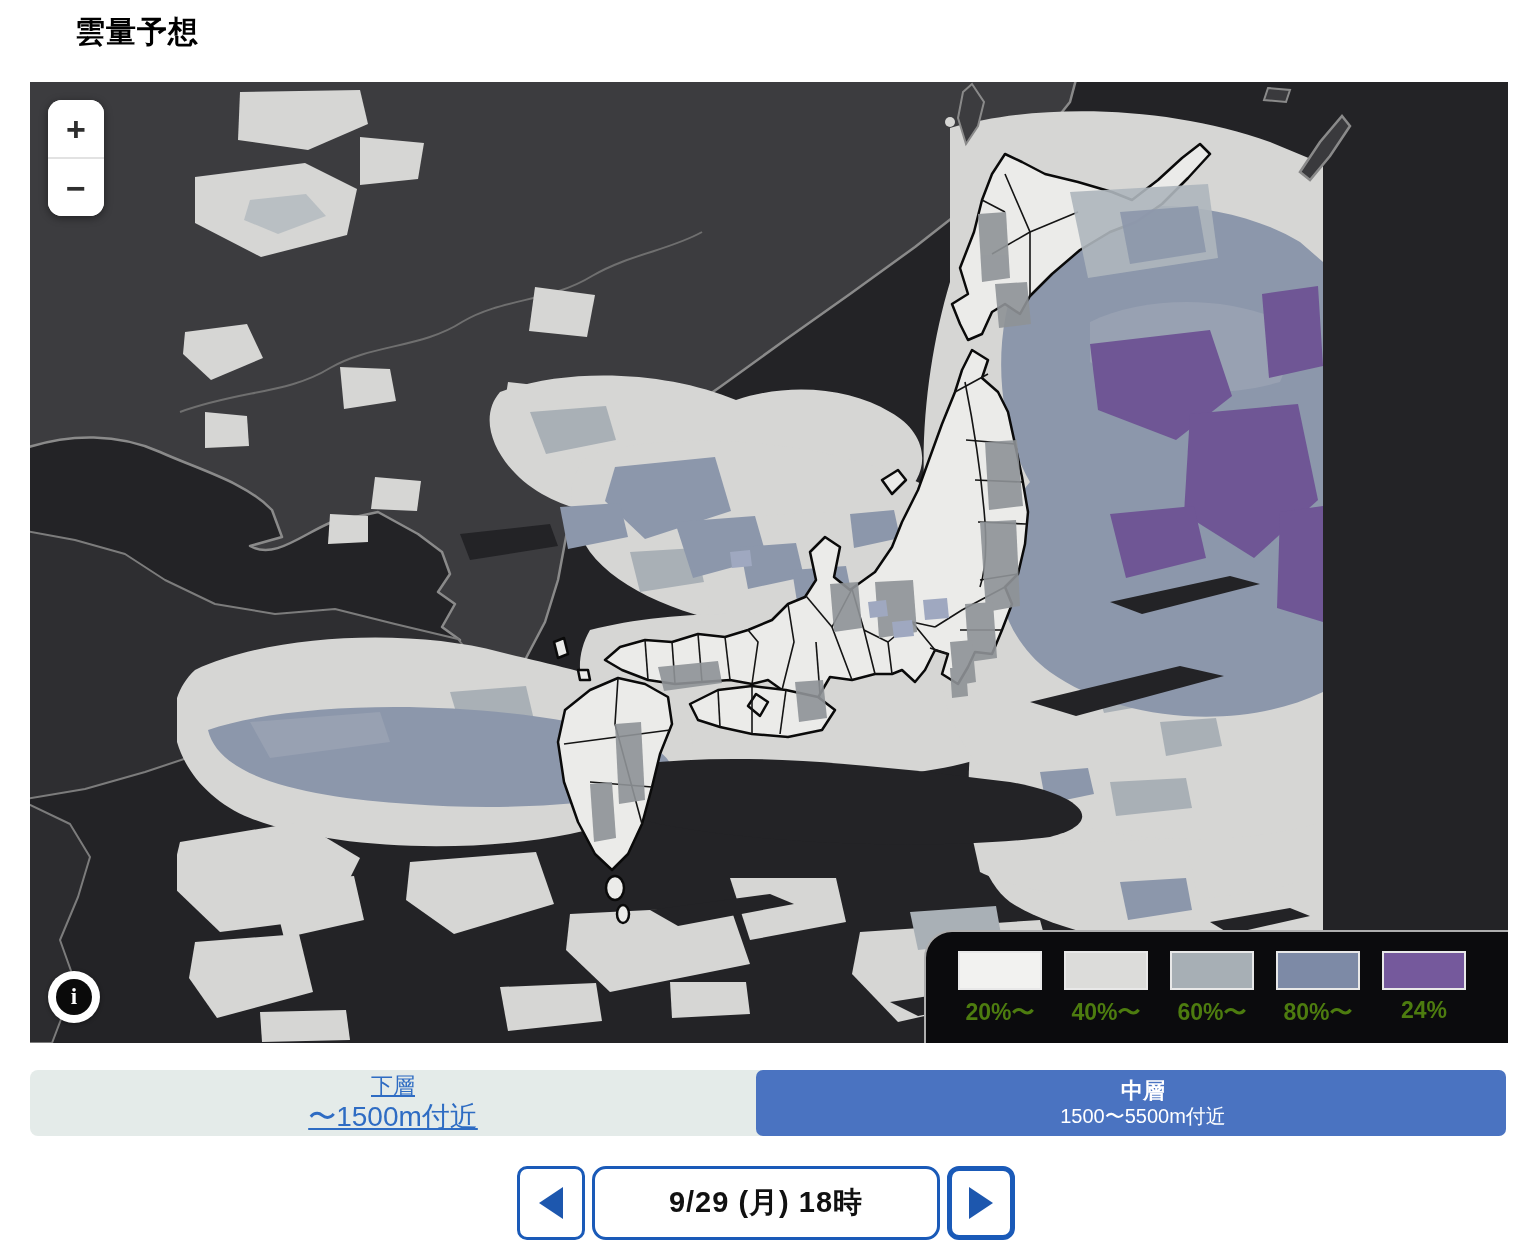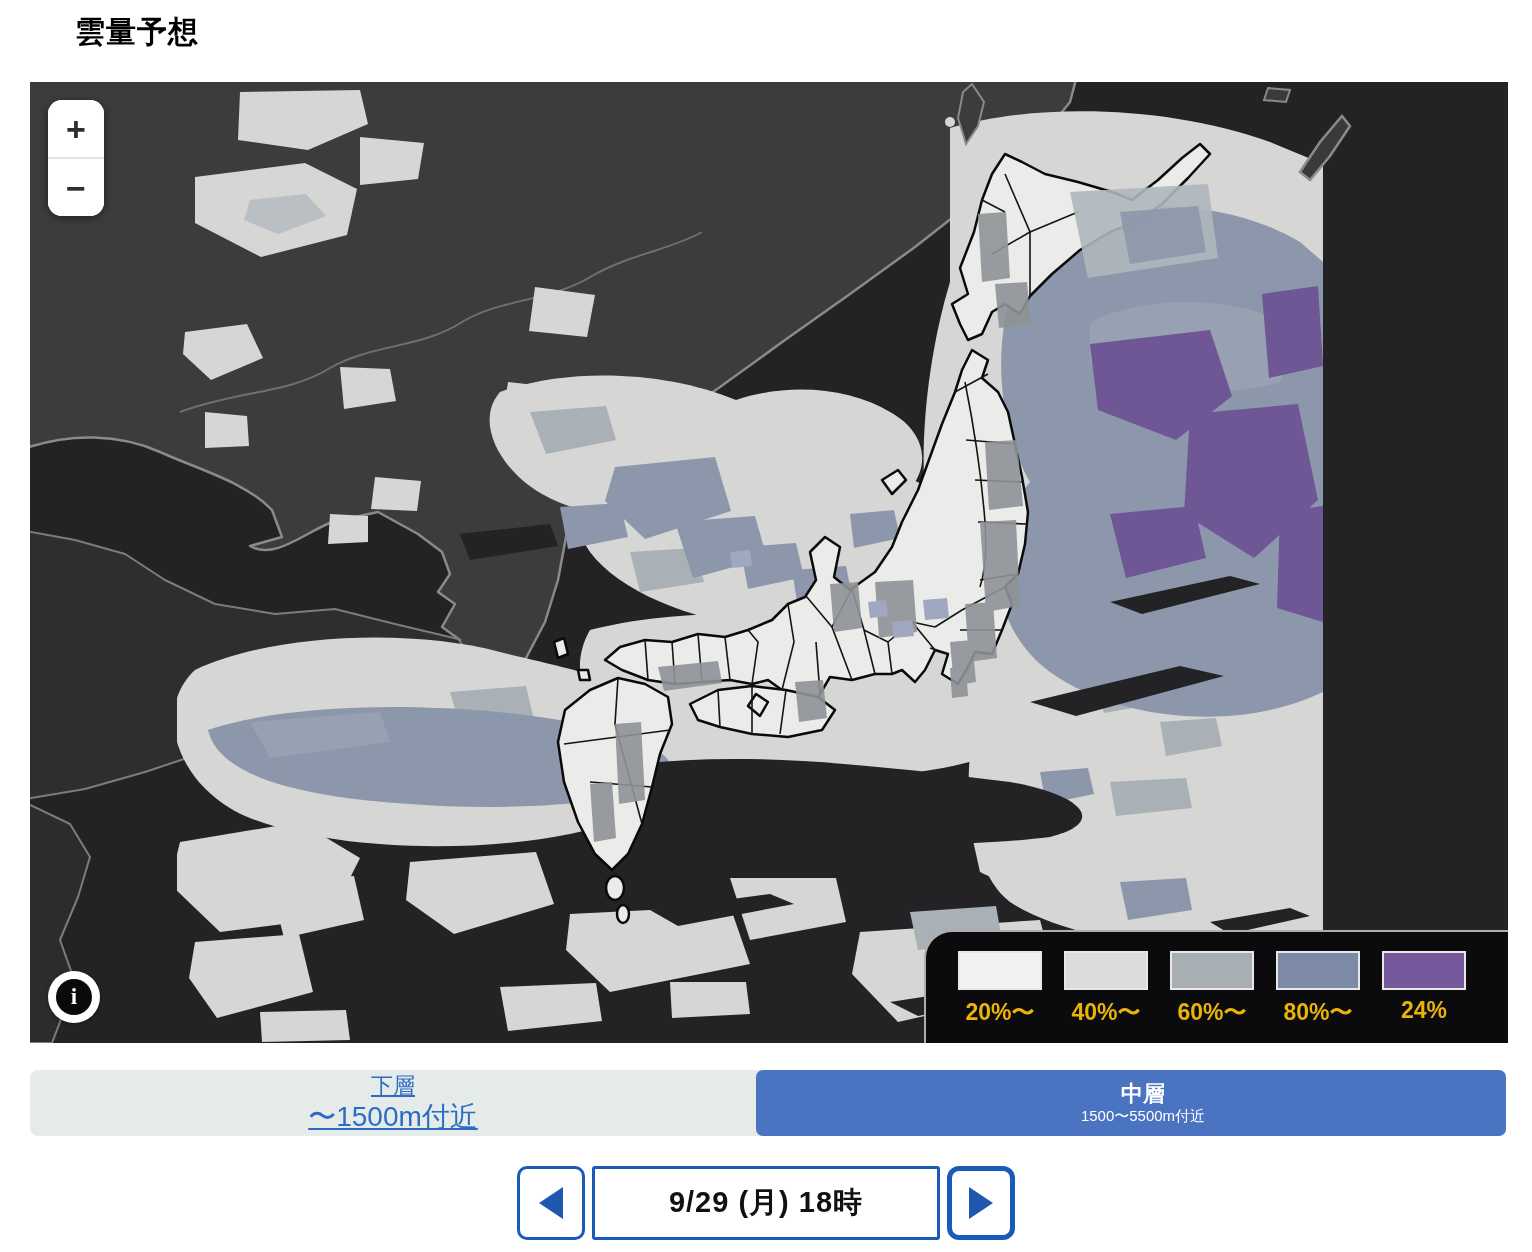--- a/index.html
+++ b/index.html
@@ -23,43 +23,43 @@
            display:flex;align-items:center;justify-content:center;cursor:pointer;z-index:5;box-shadow:0 1px 4px rgba(0,0,0,.4);}
   .info-core{width:36px;height:36px;border-radius:50%;background:#0a0a0a;color:#fff;font-size:23px;font-weight:700;
              display:flex;align-items:center;justify-content:center;font-family:"Liberation Serif",serif;}
 
   
   .legend{position:absolute;right:0;bottom:0;width:584px;height:113px;background:#0b0b0d;
           border-top-left-radius:28px;border-top:2px solid #aeaeae;border-left:2px solid #aeaeae;
           display:flex;padding:19px 0 0 32px;box-sizing:border-box;gap:22px;z-index:4;}
   .legend-item{width:84px;}
   .legend-swatch{width:84px;height:39px;border:2px solid #e8e8e8;box-sizing:border-box;}
-  .legend-label{margin-top:7px;text-align:center;color:#eab308;font-size:23px;font-weight:600;white-space:nowrap;}
+  .legend-label{margin-top:7px;text-align:center;color:#4d7c0f;font-size:23px;font-weight:600;white-space:nowrap;}
 
   
   .tabbar{position:absolute;left:30px;top:1070px;width:1476px;height:66px;background:#e4ebe9;border-radius:8px;
           display:flex;}
   .tab{flex:1 1 0;display:flex;flex-direction:column;align-items:center;justify-content:center;cursor:pointer;
        line-height:1.25;}
   .tab .t1{font-size:22px;}
   .tab .t2{font-size:28px;}
   .tab.link .t1,.tab.link .t2{color:#2e6cc3;text-decoration:underline;}
   .tab.selected{background:#4a73c1;border-radius:7px;padding-left:24px;}
   .tab.selected .t1{color:#fff;font-weight:700;}
-  .tab.selected .t2{color:#fff;font-size:15px;}
+  .tab.selected .t2{color:#fff;font-size:20px;}
 
   
   .datenav{position:absolute;left:0;top:1166px;width:1532px;display:flex;justify-content:center;align-items:stretch;gap:7px;}
   .navbtn{width:68px;height:74px;background:#fff;border:3px solid #1a5ab8;border-radius:10px;
           display:flex;align-items:center;justify-content:center;cursor:pointer;box-sizing:border-box;padding:0;}
   .navbtn.next{border-width:5px;border-radius:12px;}
   .tri{width:0;height:0;border-top:16px solid transparent;border-bottom:16px solid transparent;}
   .tri.left{border-right:24px solid #1d57ae;}
   .tri.right{border-left:24px solid #1d57ae;}
-  .datebox{width:348px;height:74px;background:#fff;border:3px solid #1a5ab8;border-radius:3px;box-sizing:border-box;
+  .datebox{width:348px;height:74px;background:#fff;border:3px solid #1a5ab8;border-radius:14px;box-sizing:border-box;
            display:flex;align-items:center;justify-content:center;font-size:29px;font-weight:700;color:#111;letter-spacing:1px;}
 </style>
 </head>
 <body>
 
 <div class="page-title">雲量予想</div>
 
 <div class="map">
 
   <svg width="1478" height="961" viewBox="0 0 1478 961">

